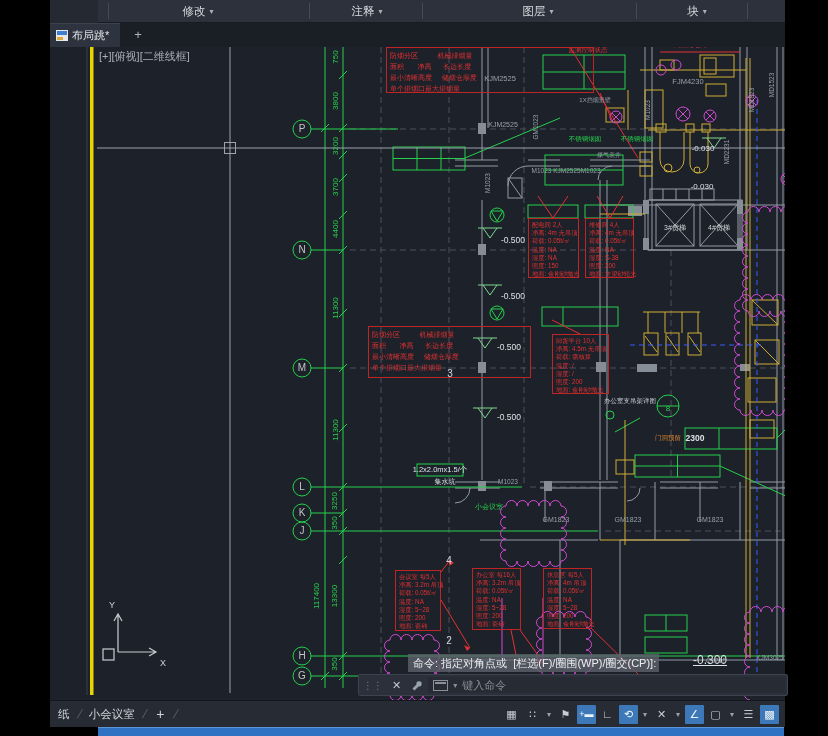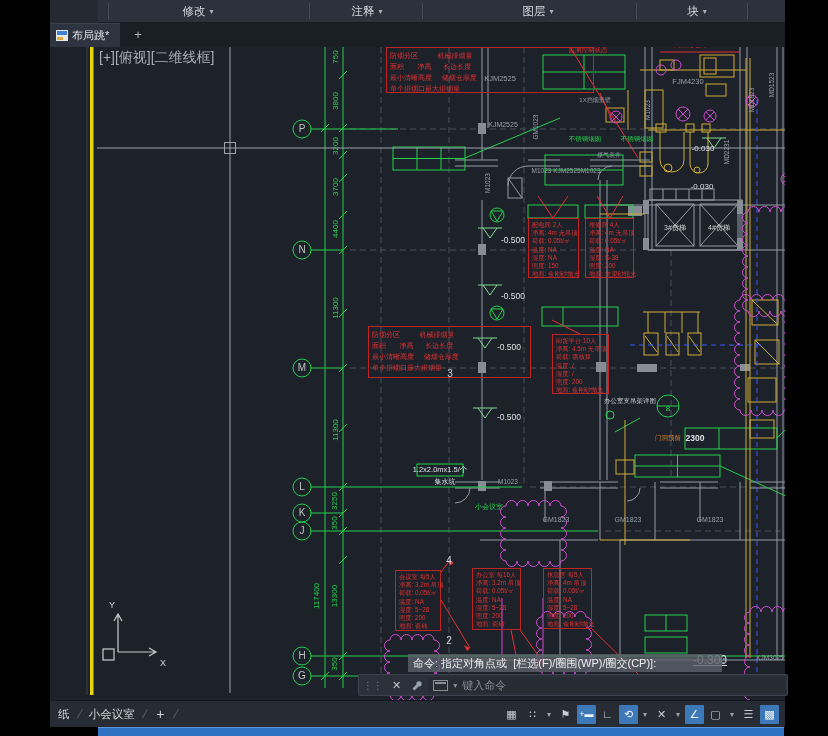--- a/index.html
+++ b/index.html
@@ -13,30 +13,30 @@
   .menu-item .caret{font-size:8px;color:#aab0b8;}
   .rib-sep{position:absolute;top:3px;width:1px;height:16px;background:#454b55;}
   
   .tabrow{position:absolute;left:0;top:23px;width:735px;height:24px;background:#1a1e25;}
   .laytab{position:absolute;left:0;top:0;height:24px;width:70px;background:#2e343f;border-top:1px solid #3c434f;display:flex;align-items:center;gap:4px;padding:0 6px;color:#e2e5e9;font-size:11px;}
   .laytab-icon{width:12px;height:11px;background:#e8e8e8;position:relative;flex:0 0 auto;}
   .laytab-icon:before{content:"";position:absolute;left:1px;top:1px;width:10px;height:4px;background:#3c7fd0;}
   .laytab-icon:after{content:"";position:absolute;left:1px;bottom:1px;width:6px;height:3px;background:#d8a93c;}
   .tab-plus{position:absolute;left:80px;top:4px;width:16px;height:16px;color:#aeb4bb;font-size:13px;text-align:center;line-height:16px;}
   
-  .vp-label{position:absolute;left:49px;top:49px;color:#a9b0b8;font-size:14px;z-index:5;}
+  .vp-label{position:absolute;left:49px;top:49px;color:#a9b0b8;font-size:11px;z-index:5;}
   
   svg.cad{position:absolute;left:0;top:0;z-index:1;}
   .labels,.boxes{position:absolute;left:0;top:0;width:828px;height:736px;z-index:2;pointer-events:none;clip-path:inset(47px 43px 36px 51px);}
   .labels span{position:absolute;white-space:pre;line-height:1;}
   .anno{position:absolute;border:1px solid #c02525;color:#e23232;padding:2px 3px;white-space:pre;}
   .anno.big{border-width:1.5px;font-size:7px;line-height:11px;}
   .anno.tag{font-size:6.3px;line-height:8.2px;}
   
-  .cmd-hist{position:absolute;left:408px;top:654px;width:314px;height:18px;background:rgba(92,98,108,0.80);color:#eceef1;font-size:11px;line-height:18px;padding:0 5px;z-index:6;white-space:pre;}
+  .cmd-hist{position:absolute;left:408px;top:654px;width:251px;height:18px;background:rgba(92,98,108,0.80);color:#eceef1;font-size:11px;line-height:18px;padding:0 5px;z-index:6;white-space:pre;}
   .cmd-bar{position:absolute;left:358px;top:674px;width:430px;height:22px;background:#2b303a;border:1px solid #3d434e;border-radius:2px;display:flex;align-items:center;z-index:6;}
   .cmd-bar .grip{color:#6f7680;font-size:10px;padding:0 4px;}
   .cmd-bar .close{color:#c4c9cf;font-size:11px;padding:0 5px;}
   .cmd-bar .wrench{padding:0 4px;display:flex;}
   .cmd-field{flex:1;align-self:stretch;display:flex;align-items:center;gap:5px;background:#262b34;margin:2px;padding:0 5px;}
   .cmd-win-icon{width:15px;height:11px;border:1px solid #8a9099;position:relative;}
   .cmd-win-icon:before{content:"";position:absolute;left:1px;top:1px;width:11px;height:2px;background:#8a9099;}
   .cmd-field .caret{font-size:8px;color:#8a9099;}
   .cmd-placeholder{color:#858c95;font-size:11px;text-align:center;}
   

